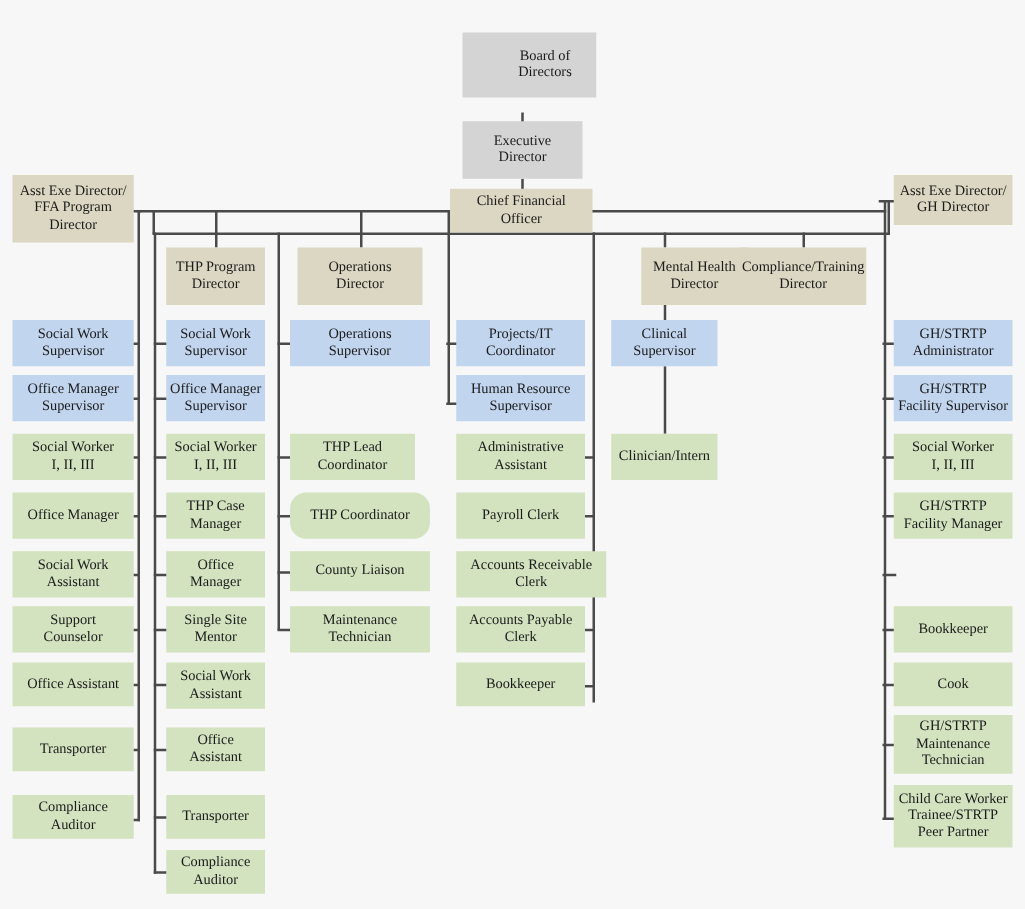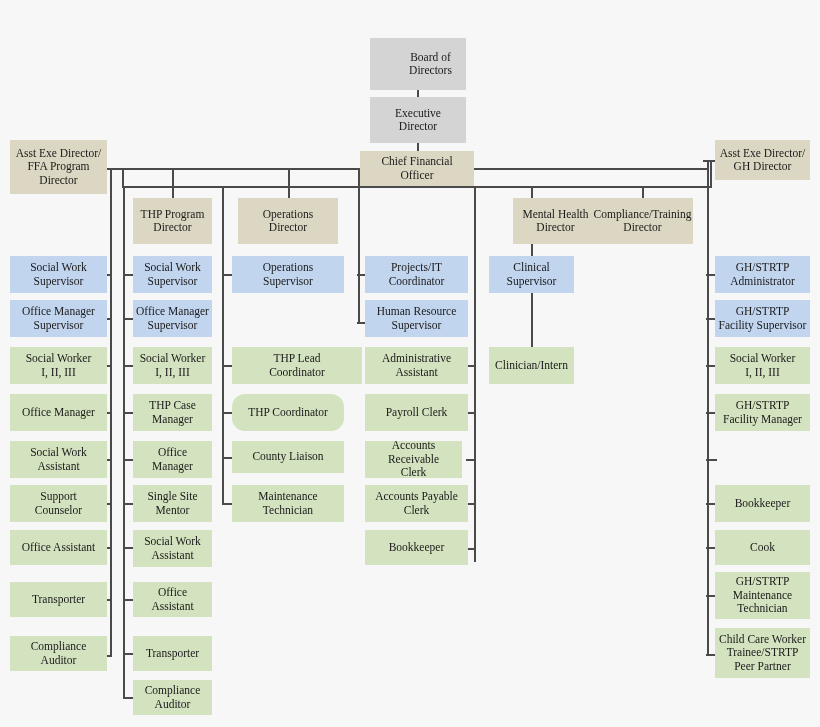--- a/index.html
+++ b/index.html
@@ -39,21 +39,21 @@
     z-index:1;
   }
   .conn.v{ width:1.6px; }
   .conn.h{ height:1.6px; }
 </style>
 </head>
 <body>
 
 <div id="chart">
 
-  <div class="node t-exec" style="left:370px;top:38px;width:96px;height:52px;padding-left:28px;">Board of
+  <div class="node t-exec" style="left:370px;top:26px;width:107px;height:52px;padding-left:28px;">Board of
 Directors</div>
   <div class="conn v" style="left:417px;top:90px;height:16px;"></div>
 
   <div class="node t-exec" style="left:370px;top:97px;width:96px;height:46px;">Executive
 Director</div>
   <div class="conn v" style="left:417px;top:143px;height:9px;"></div>
 
   <div class="node t-director" style="left:360px;top:151px;width:114px;height:35px;">Chief Financial
 Officer</div>
 
@@ -163,21 +163,21 @@
   <div class="node t-staff" style="left:133px;top:680px;width:79px;height:35px;">Compliance
 Auditor</div>
   <div class="conn h" style="left:123px;top:697px;width:12px;"></div>
 
   <div class="conn v" style="left:222px;top:186px;height:318px;"></div>
 
   <div class="node t-super" style="left:232px;top:256px;width:112px;height:37px;">Operations
 Supervisor</div>
   <div class="conn h" style="left:222px;top:274px;width:12px;"></div>
 
-  <div class="node t-staff" style="left:232px;top:347px;width:130px;height:37px;">THP Lead
+  <div class="node t-staff" style="left:232px;top:347px;width:100px;height:37px;">THP Lead
 Coordinator</div>
   <div class="conn h" style="left:222px;top:365px;width:12px;"></div>
 
   <div class="node t-staff" style="left:232px;top:394px;width:112px;height:37px;border-radius:13px;">THP Coordinator</div>
   <div class="conn h" style="left:222px;top:412px;width:12px;"></div>
 
   <div class="node t-staff" style="left:232px;top:441px;width:112px;height:32px;">County Liaison</div>
   <div class="conn h" style="left:222px;top:457px;width:12px;"></div>
 
   <div class="node t-staff" style="left:232px;top:485px;width:112px;height:37px;">Maintenance
@@ -196,21 +196,21 @@
 
   <div class="conn v" style="left:474px;top:186px;height:376px;"></div>
 
   <div class="node t-staff" style="left:365px;top:347px;width:103px;height:37px;">Administrative
 Assistant</div>
   <div class="conn h" style="left:466px;top:365px;width:10px;"></div>
 
   <div class="node t-staff" style="left:365px;top:394px;width:103px;height:37px;">Payroll Clerk</div>
   <div class="conn h" style="left:466px;top:412px;width:10px;"></div>
 
-  <div class="node t-staff" style="left:365px;top:441px;width:97px;height:37px;">Accounts Receivable
+  <div class="node t-staff" style="left:365px;top:441px;width:120px;height:37px;">Accounts Receivable
 Clerk</div>
   <div class="conn h" style="left:466px;top:459px;width:10px;"></div>
 
   <div class="node t-staff" style="left:365px;top:485px;width:103px;height:37px;">Accounts Payable
 Clerk</div>
   <div class="conn h" style="left:466px;top:503px;width:10px;"></div>
 
   <div class="node t-staff" style="left:365px;top:530px;width:103px;height:35px;">Bookkeeper</div>
   <div class="conn h" style="left:466px;top:548px;width:10px;"></div>
 

